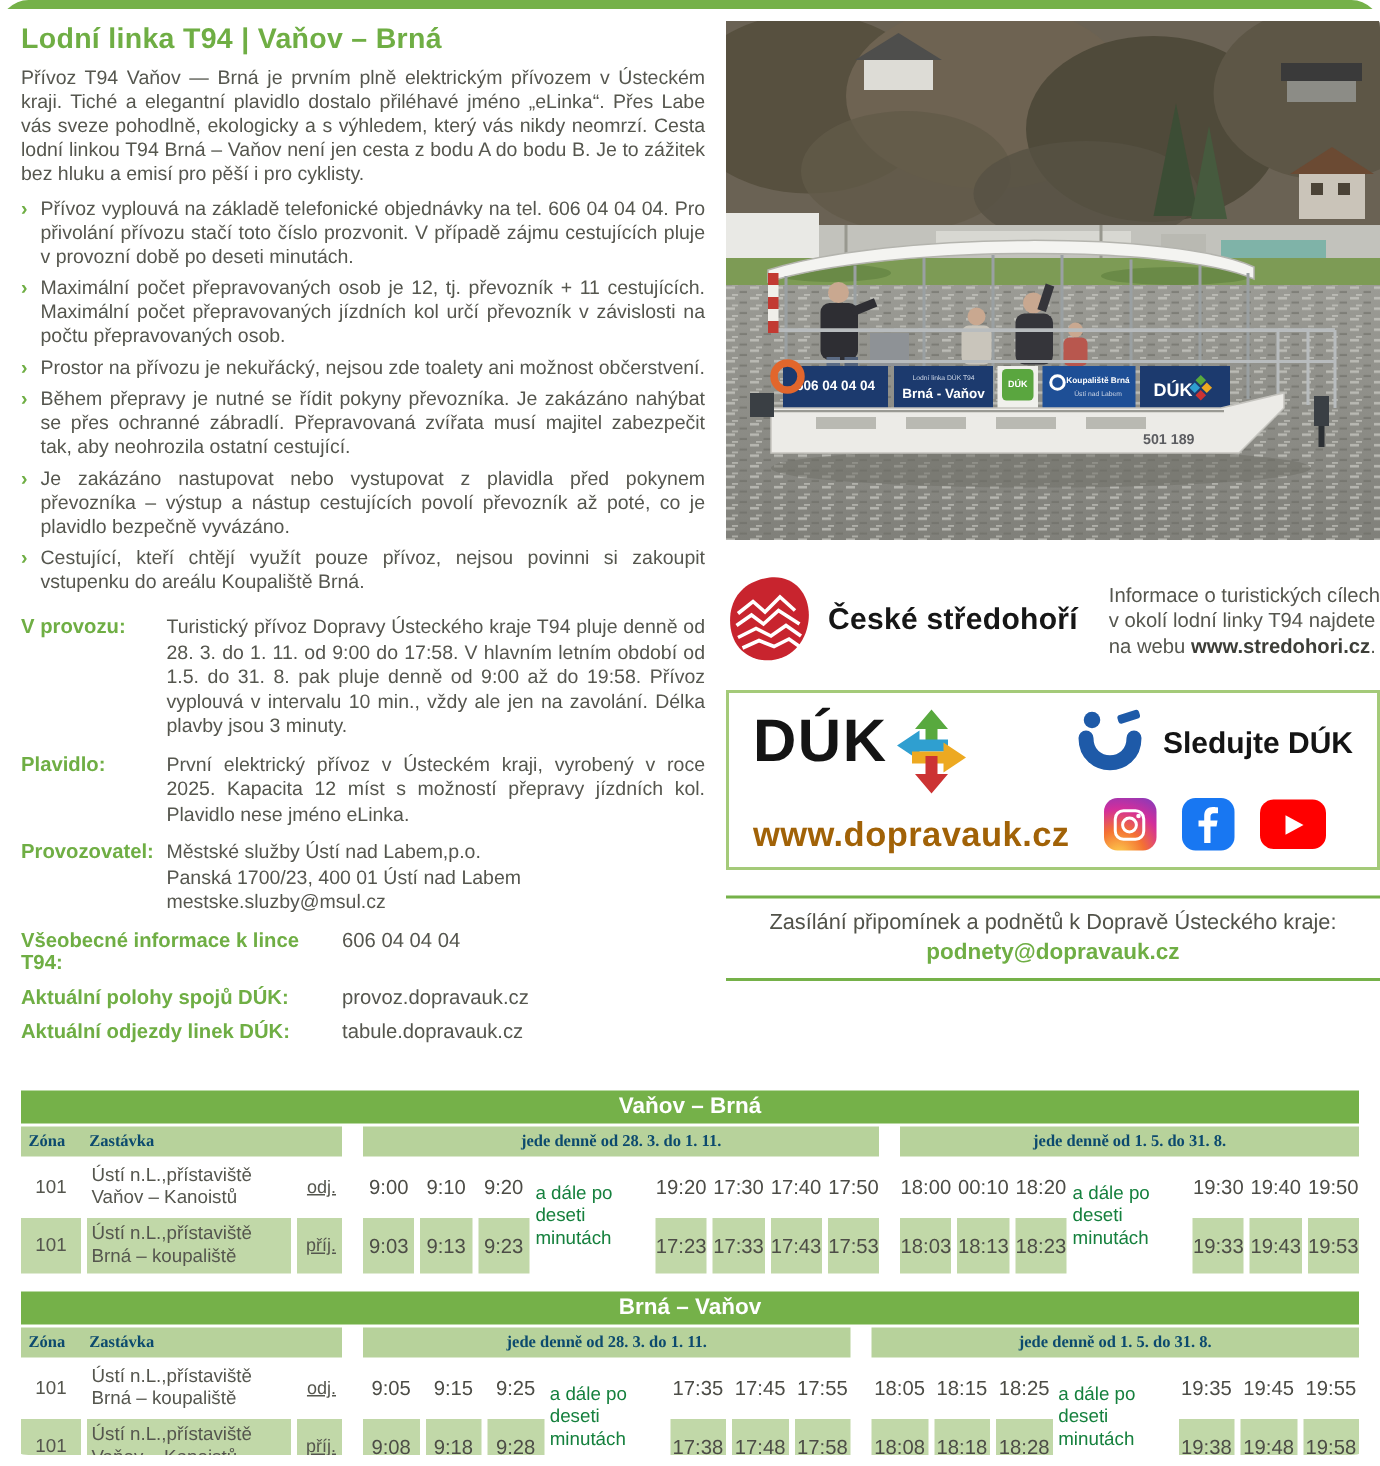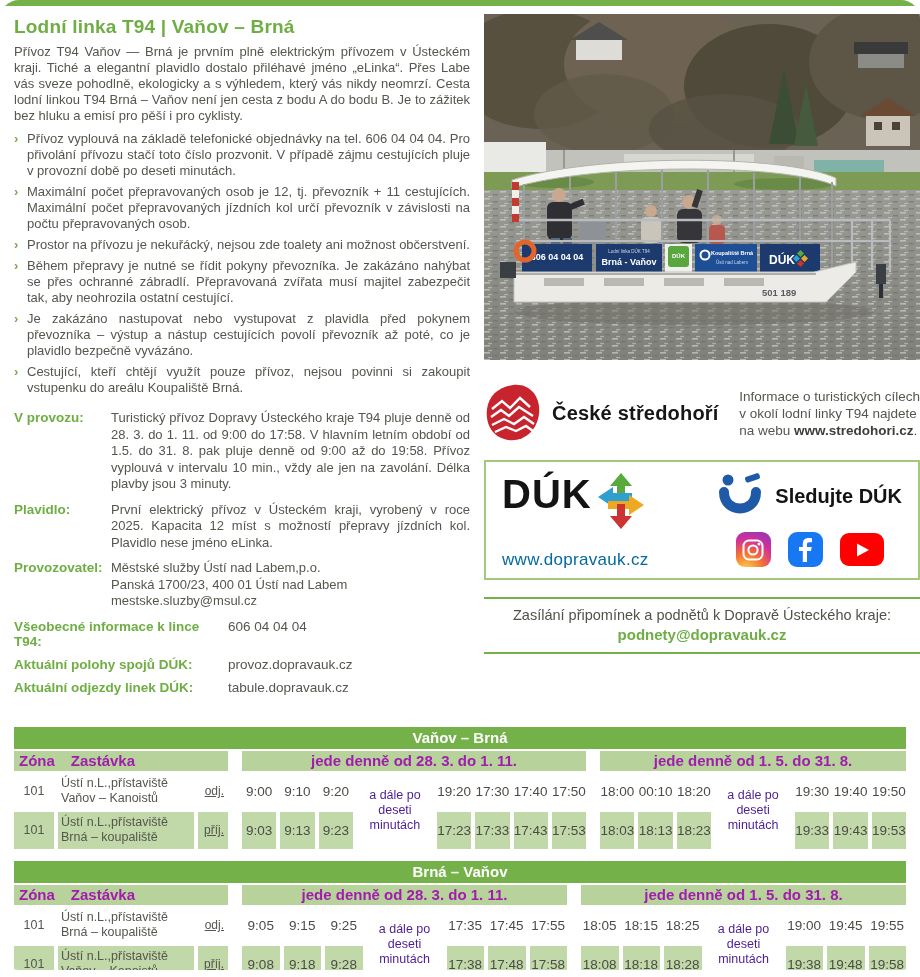--- a/index.html
+++ b/index.html
@@ -35,49 +35,49 @@
 
   .stredohori{display:flex;align-items:center;margin-top:20px;height:66px;}
   .str-name{font-size:20px;font-weight:800;color:#161616;margin-left:10px;letter-spacing:.2px;}
   .str-info{margin-left:auto;font-size:13.5px;line-height:17px;color:var(--txt);}
   .str-info b{color:#3d3e38;}
 
   .duk-box{margin-top:14px;border:2px solid #a4ca79;height:120px;display:flex;align-items:stretch;padding:10px 16px 8px 16px;}
   .duk-left{display:flex;flex-direction:column;}
   .duk-logo-row{display:flex;align-items:flex-start;gap:4px;}
   .duk-word{font-size:40px;font-weight:800;color:#141414;letter-spacing:1px;line-height:44px;}
-  .duk-site{font-size:17px;font-weight:400;color:#0369a1;margin-top:auto;letter-spacing:.3px;}
+  .duk-site{font-size:23px;font-weight:700;color:#a16207;margin-top:auto;letter-spacing:.3px;}
   .duk-right{margin-left:auto;display:flex;flex-direction:column;align-items:center;}
   .follow-row{display:flex;align-items:center;gap:12px;}
   .follow-txt{font-size:20px;font-weight:800;color:#141414;}
   .social-row{display:flex;gap:17px;margin-top:12px;align-items:center;}
   .ig{width:35px;height:35px;border-radius:9px;background:radial-gradient(circle at 28% 110%,#fdd54f,#f47133 38%,#d32e9b 68%,#8a3ab9 95%);display:flex;align-items:center;justify-content:center;}
   .fb{width:35px;height:35px;border-radius:9px;background:#1877f2;display:flex;align-items:center;justify-content:center;}
   .yt{width:44px;height:33px;border-radius:9px;background:#f00;display:flex;align-items:center;justify-content:center;}
 
   .feedback{margin-top:17px;border-top:2px solid var(--g);border-bottom:2px solid var(--g);text-align:center;padding:8px 0 9px 0;}
   .fb-line{font-size:14.5px;color:#515249;}
   .fb-mail{font-size:15px;font-weight:bold;color:var(--gt);margin-top:3px;}
 
   .tables{padding:0 14px;margin-top:24px;}
   .tt{margin-bottom:12px;}
   .tt-title{background:var(--g);color:#fff;font-weight:bold;font-size:15px;text-align:center;height:22px;line-height:22px;}
   .tt-grid{display:grid;grid-template-rows:20px 37px 37px;gap:2px 4px;margin-top:2px;}
   .g1{grid-template-columns:40px 136px 30px 6px repeat(3,1fr) 76px repeat(4,1fr) 6px repeat(3,1fr) 76px repeat(3,1fr);}
   .g2{grid-template-columns:40px 136px 30px 6px repeat(3,1fr) 76px repeat(3,1fr) 6px repeat(3,1fr) 76px repeat(3,1fr);}
   .cell{display:flex;align-items:center;justify-content:center;}
-  .hdr{background:var(--lg);font-weight:bold;font-size:15px;color:#a21caf;}
+  .hdr{background:var(--lg);font-weight:bold;font-size:11px;color:#0c4a6e;font-family:Liberation Serif, serif;}
   .h-left{justify-content:flex-start;padding-left:5px;gap:16px;}
   .r1{background:#fff;}
   .r2{background:var(--lg2);}
   .t{font-size:13.5px;color:#4c4c46;}
   .zone{font-size:12.5px;}
   .stop{flex-direction:column;align-items:flex-start;justify-content:center;font-size:12.5px;line-height:15px;padding-left:3px;}
   .type{font-size:12px;justify-content:flex-end;padding-right:4px;text-decoration:underline;}
-  .more{background:#fff;font-size:12.5px;line-height:15px;text-align:center;color:#4c1d95;}
+  .more{background:#fff;font-size:12.5px;line-height:15px;text-align:left;color:#15803d;}
 </style>
 </head>
 <body>
 
 <div class="page">
   <div class="bar"></div>
 
   <div class="content">
 
     <div class="left-col">
@@ -401,21 +401,21 @@
         <div class="cell r1 t" style="grid-column:6;grid-row:2">9:15</div>
         <div class="cell r1 t" style="grid-column:7;grid-row:2">9:25</div>
         <div class="cell more" style="grid-column:8;grid-row:2/4">a dále po deseti minutách</div>
         <div class="cell r1 t" style="grid-column:9;grid-row:2">17:35</div>
         <div class="cell r1 t" style="grid-column:10;grid-row:2">17:45</div>
         <div class="cell r1 t" style="grid-column:11;grid-row:2">17:55</div>
         <div class="cell r1 t" style="grid-column:13;grid-row:2">18:05</div>
         <div class="cell r1 t" style="grid-column:14;grid-row:2">18:15</div>
         <div class="cell r1 t" style="grid-column:15;grid-row:2">18:25</div>
         <div class="cell more" style="grid-column:16;grid-row:2/4">a dále po deseti minutách</div>
-        <div class="cell r1 t" style="grid-column:17;grid-row:2">19:00</div>
+        <div class="cell r1 t" style="grid-column:17;grid-row:2">19:35</div>
         <div class="cell r1 t" style="grid-column:18;grid-row:2">19:45</div>
         <div class="cell r1 t" style="grid-column:19;grid-row:2">19:55</div>
 
         <div class="cell r2 zone" style="grid-column:1;grid-row:3">101</div>
         <div class="cell r2 stop" style="grid-column:2;grid-row:3">
           <span>Ústí n.L.,přístaviště</span>
           <span>Vaňov – Kanoistů</span>
         </div>
         <div class="cell r2 type" style="grid-column:3;grid-row:3">příj.</div>
         <div class="cell r2 t" style="grid-column:5;grid-row:3">9:08</div>

